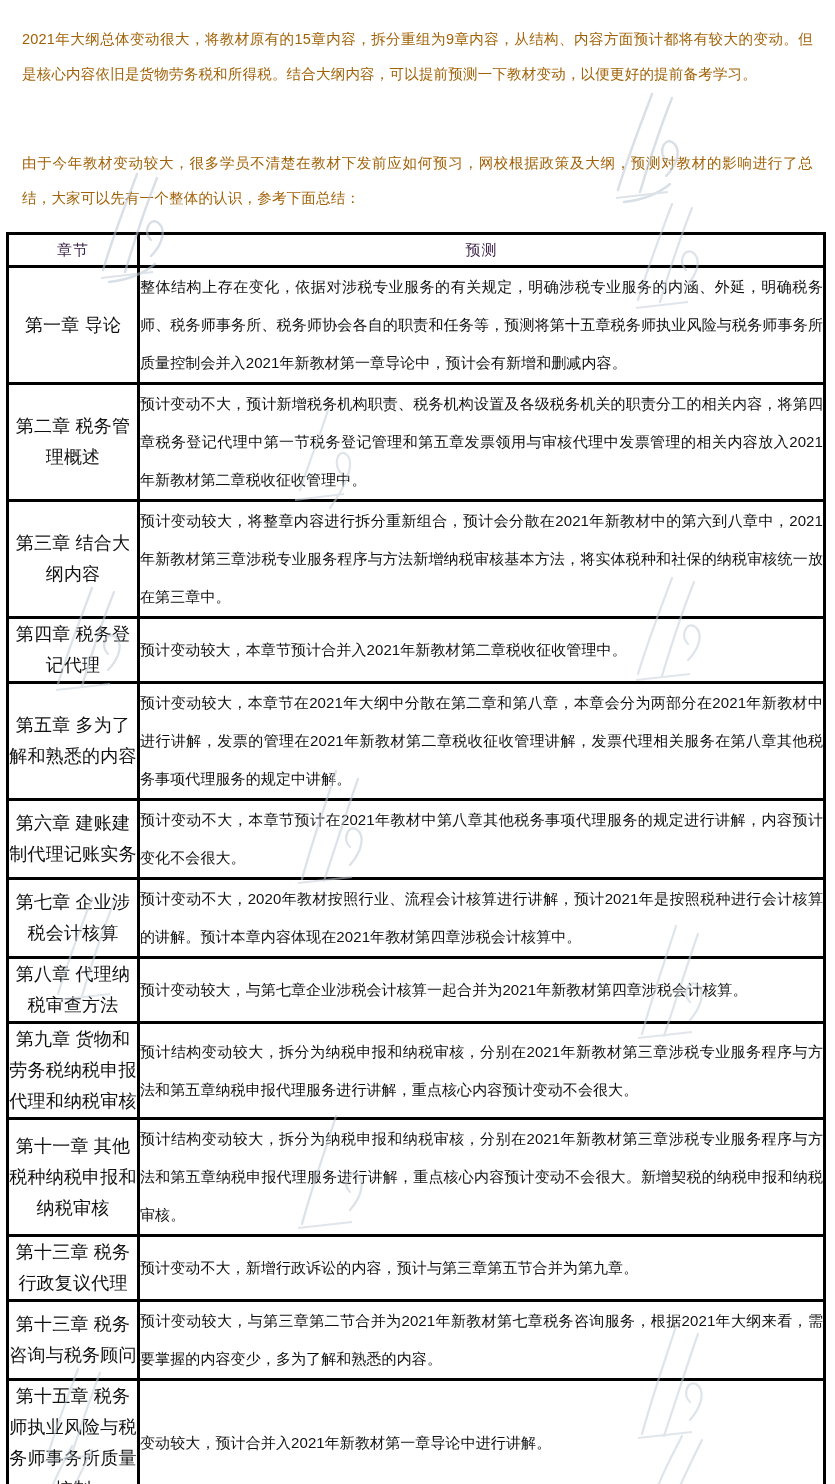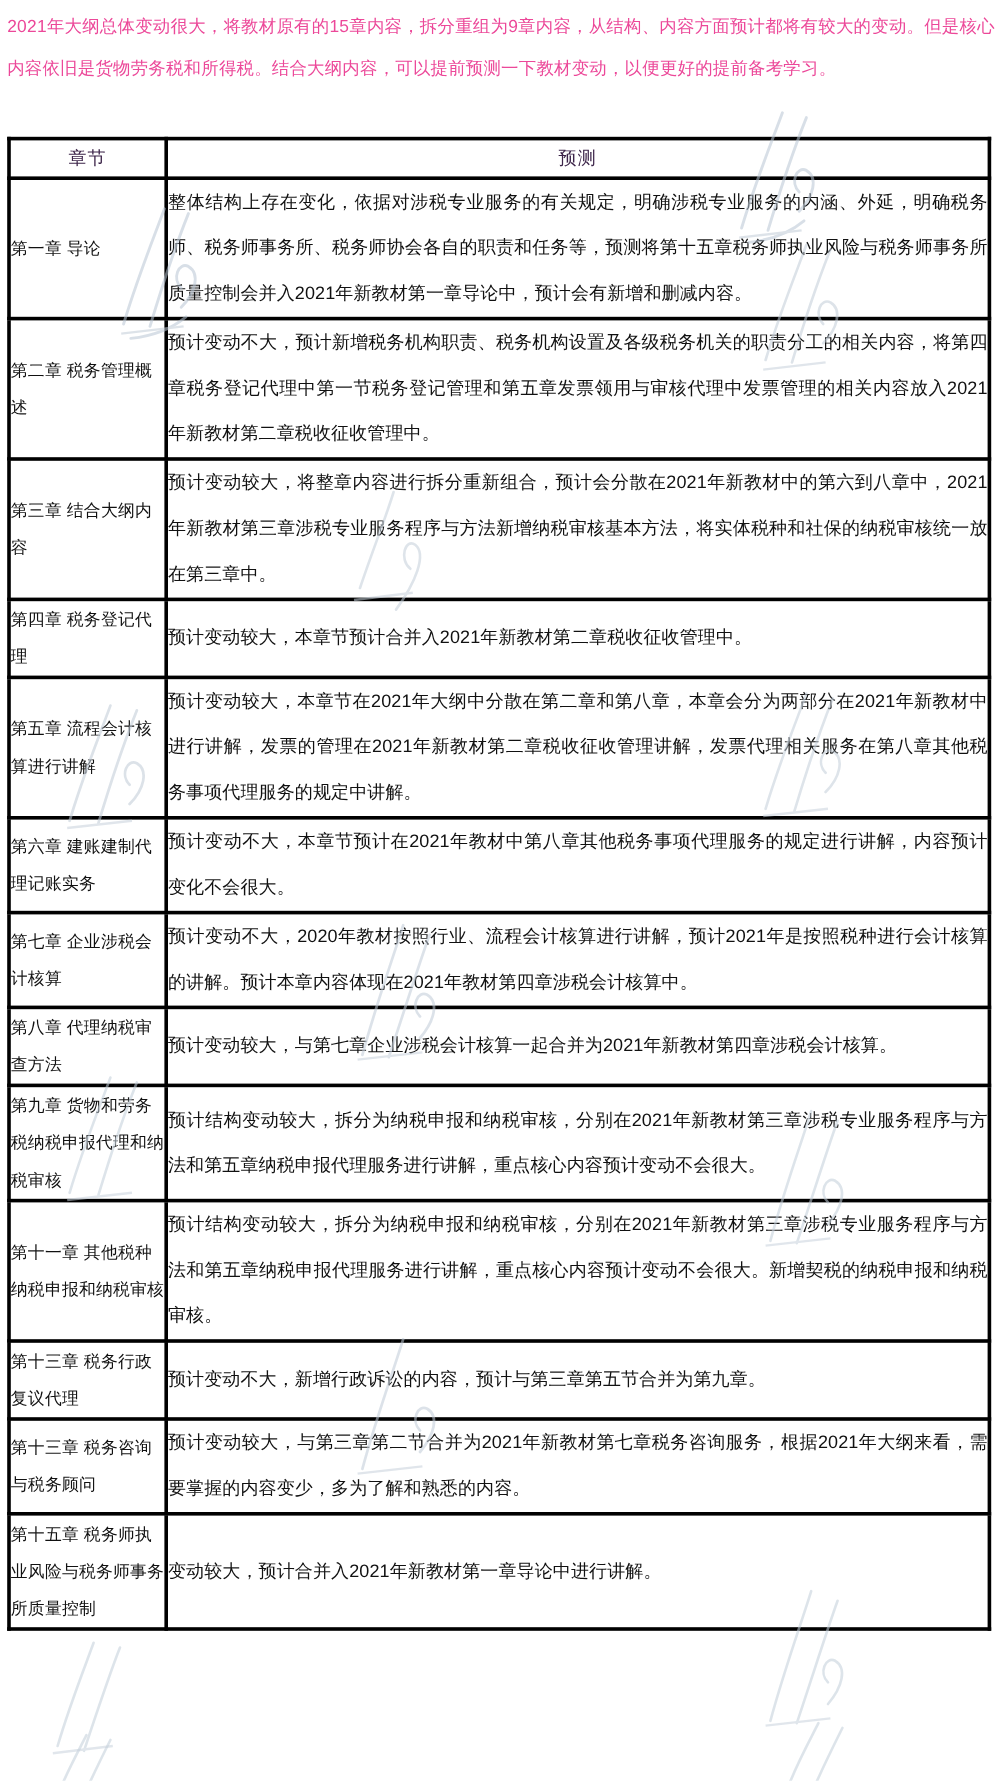--- a/index.html
+++ b/index.html
@@ -21,22 +21,22 @@
     width: 835px;
     box-sizing: border-box;
     padding: 0 6px;
   }
 
   
   .para {
     font-size: 14.5px;
     line-height: 35px;
     letter-spacing: 0.2px;
-    color: #ec4899;
-    margin: 0;
+    color: #a16207;
+    margin: 16px;
     text-align: justify;
     text-justify: inter-ideograph;
   }
   .intro-block { padding-top: 6px; }
   .intro-gap { height: 22px; }
 
   
   .tbl-wrap { margin-top: 16px; }
   table.outline {
     border-collapse: collapse;
@@ -56,21 +56,22 @@
   .hd-cell {
     height: 30px;
     text-align: center;
     font-size: 15px;
     font-weight: bold;
     color: #3b2348;
     letter-spacing: 1px;
   }
 
   .chapter-cell {
-    font-size: 14px;
+    text-align: center;
+    font-size: 18px;
     line-height: 31px;
     color: #111;
     padding: 4px 2px;
     letter-spacing: 0.2px;
   }
 
   .pred-cell {
     text-align: justify;
     text-justify: inter-ideograph;
     font-size: 15px;
@@ -238,20 +239,21 @@
       <path d="M40 56 C48 38, 56 22, 62 10"></path>
     </g>
   </svg>
 </div>
 
 <div class="page">
 
   <div class="intro-block">
     <p class="para">2021年大纲总体变动很大，将教材原有的15章内容，拆分重组为9章内容，从结构、内容方面预计都将有较大的变动。但是核心内容依旧是货物劳务税和所得税。结合大纲内容，可以提前预测一下教材变动，以便更好的提前备考学习。</p>
     <div class="intro-gap"></div>
+    <p class="para">由于今年教材变动较大，很多学员不清楚在教材下发前应如何预习，网校根据政策及大纲，预测对教材的影响进行了总结，大家可以先有一个整体的认识，参考下面总结：</p>
   </div>
 
   <div class="tbl-wrap">
     <table class="outline">
       <colgroup>
         <col class="c-chapter">
         <col class="c-pred">
       </colgroup>
       <thead>
         <tr>
@@ -270,21 +272,21 @@
           </tr>
           <tr>
             <td class="chapter-cell">第三章  结合大纲内容</td>
             <td class="pred-cell">预计变动较大，将整章内容进行拆分重新组合，预计会分散在2021年新教材中的第六到八章中，2021年新教材第三章涉税专业服务程序与方法新增纳税审核基本方法，将实体税种和社保的纳税审核统一放在第三章中。</td>
           </tr>
           <tr>
             <td class="chapter-cell">第四章  税务登记代理</td>
             <td class="pred-cell">预计变动较大，本章节预计合并入2021年新教材第二章税收征收管理中。</td>
           </tr>
           <tr>
-            <td class="chapter-cell">第五章  流程会计核算进行讲解</td>
+            <td class="chapter-cell">第五章  多为了解和熟悉的内容</td>
             <td class="pred-cell">预计变动较大，本章节在2021年大纲中分散在第二章和第八章，本章会分为两部分在2021年新教材中进行讲解，发票的管理在2021年新教材第二章税收征收管理讲解，发票代理相关服务在第八章其他税务事项代理服务的规定中讲解。</td>
           </tr>
           <tr>
             <td class="chapter-cell">第六章  建账建制代理记账实务</td>
             <td class="pred-cell">预计变动不大，本章节预计在2021年教材中第八章其他税务事项代理服务的规定进行讲解，内容预计变化不会很大。</td>
           </tr>
           <tr>
             <td class="chapter-cell">第七章  企业涉税会计核算</td>
             <td class="pred-cell">预计变动不大，2020年教材按照行业、流程会计核算进行讲解，预计2021年是按照税种进行会计核算的讲解。预计本章内容体现在2021年教材第四章涉税会计核算中。</td>
           </tr>

